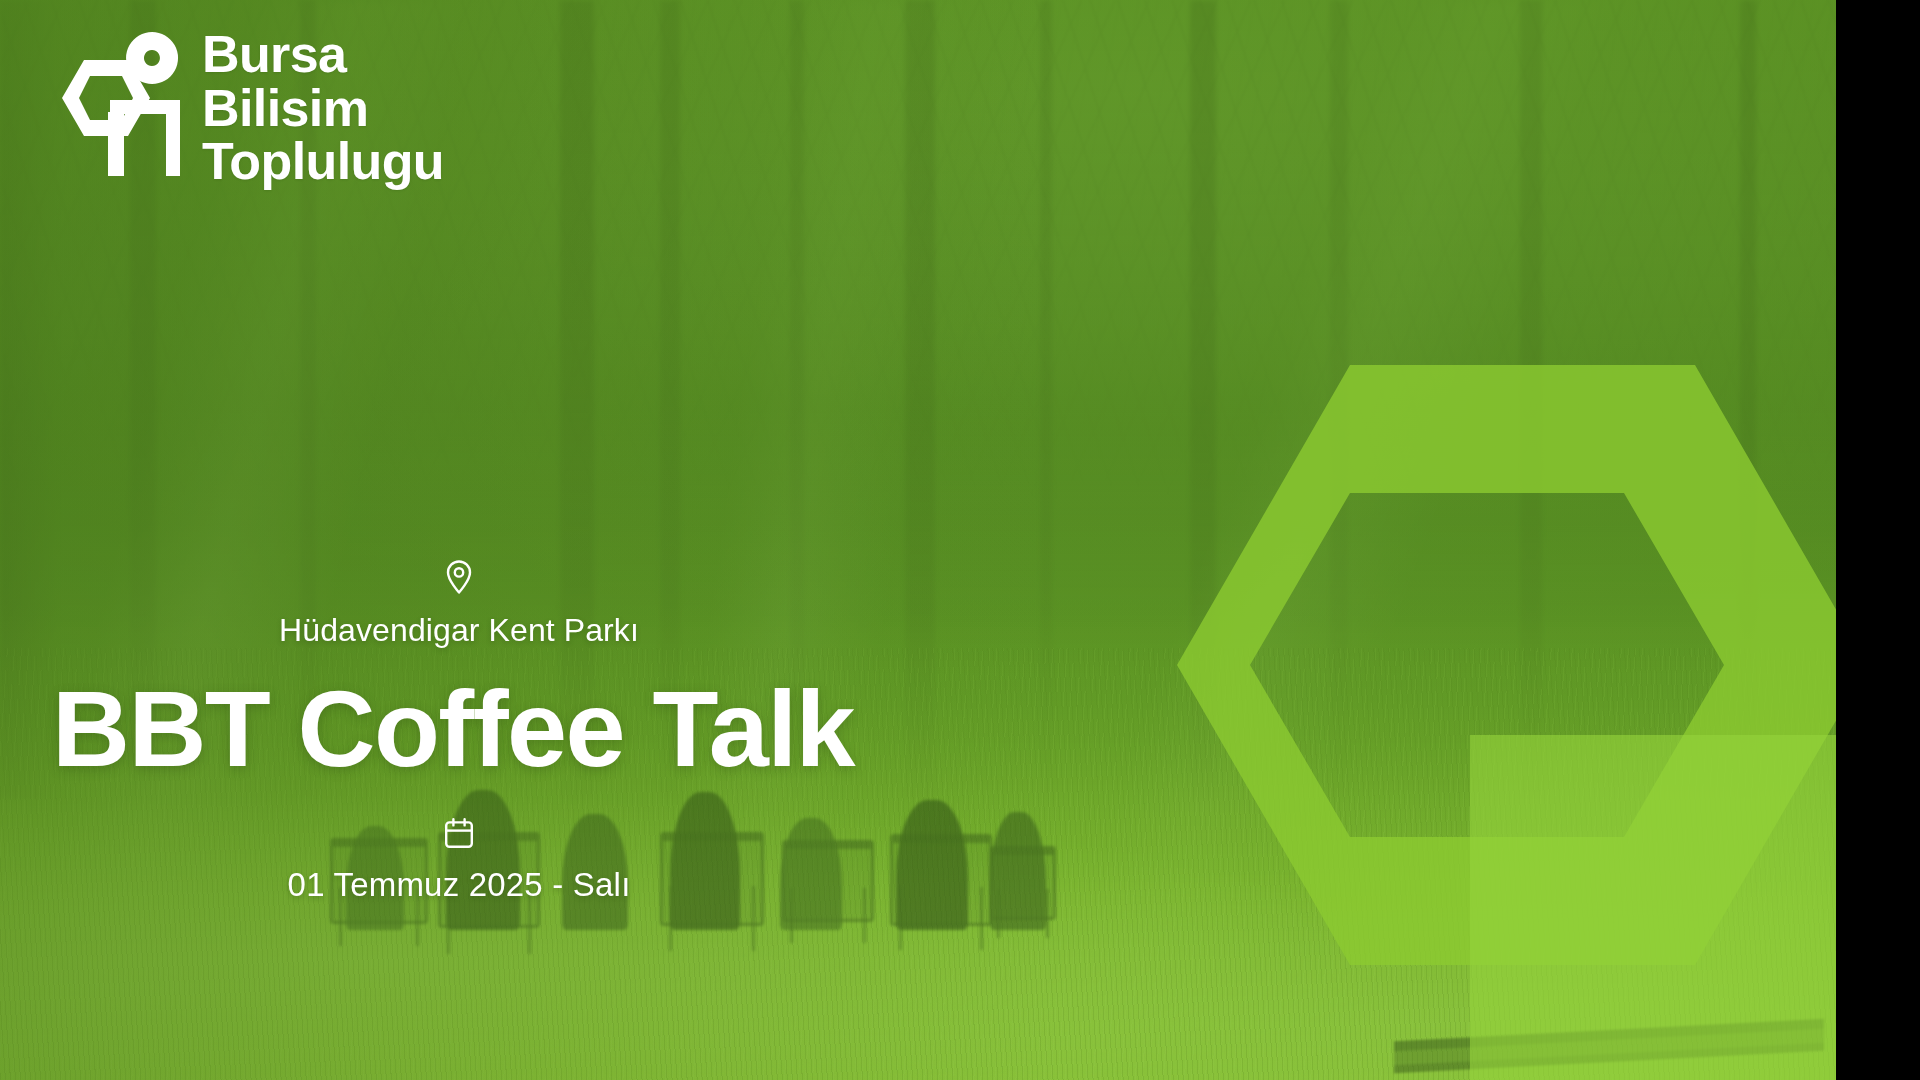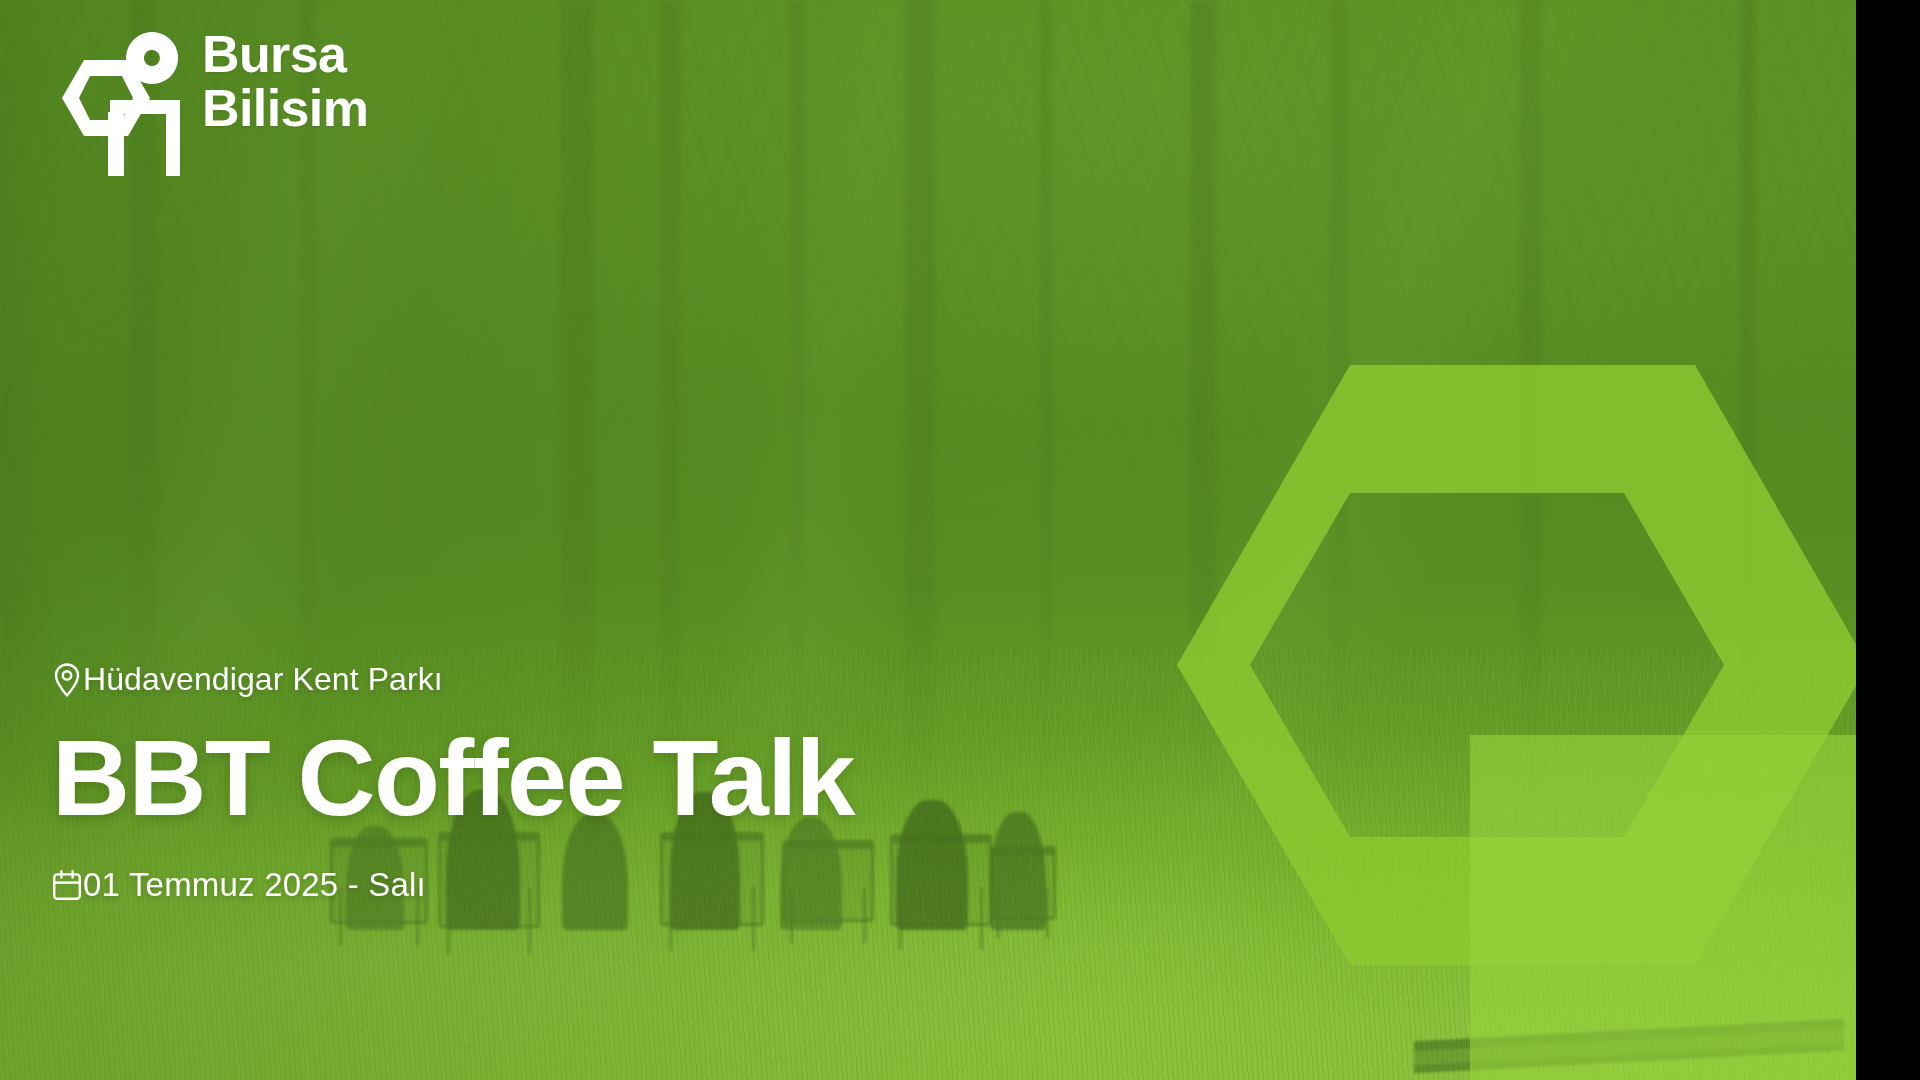--- a/index.html
+++ b/index.html
@@ -8,21 +8,20 @@
     background: #000;
   }
   .banner {
     position: relative;
     width: 1836px;
     height: 1080px;
     overflow: hidden;
     font-family: "Liberation Sans", sans-serif;
     background: #6aa22c;
     user-select: none;
-    padding-left: 20px;
   }
 
   
   .photo {
     position: absolute;
     inset: 0;
     overflow: hidden;
   }
   
   .photo-base {
@@ -205,21 +204,22 @@
   
   .info {
     position: absolute;
     left: 52px;
     bottom: 176px;
     color: #ffffff;
   }
   .meta-row {
     display: flex;
     align-items: center;
-    gap: 1px;
+    gap: 17px;
+    flex-direction: column;
   }
   .meta-row .ico { flex: none; display: block; }
   .venue {
     font-size: 32px;
     font-weight: 400;
     letter-spacing: .1px;
     text-shadow: 0 2px 5px rgba(40,70,15,.32);
   }
   .title {
     margin: 26px 12px 34px 0;
@@ -299,20 +299,21 @@
 
         <path d="M 58 74 L 128 74 L 128 150 L 58 150 Z
                  M 72 88 L 114 88 L 114 150 L 72 150 Z" fill="#ffffff" fill-rule="evenodd"></path>
 
         <rect x="56" y="86" width="14" height="64" fill="#ffffff"></rect>
       </svg>
     </div>
     <div class="brand-text">
       <span>Bursa</span>
       <span>Bilisim</span>
+      <span>Toplulugu</span>
     </div>
   </div>
 
   <div class="info">
 
     <div class="meta-row">
       <svg class="ico" width="30" height="36" viewBox="0 0 30 36" fill="none" xmlns="http://www.w3.org/2000/svg">
         <path d="M15 2.5c-6.1 0-11 4.9-11 11 0 7.8 11 20 11 20s11-12.2 11-20c0-6.1-4.9-11-11-11z" stroke="#ffffff" stroke-width="2.4" stroke-linejoin="round"></path>
         <circle cx="15" cy="13.4" r="4.2" stroke="#ffffff" stroke-width="2.4"></circle>
       </svg>

